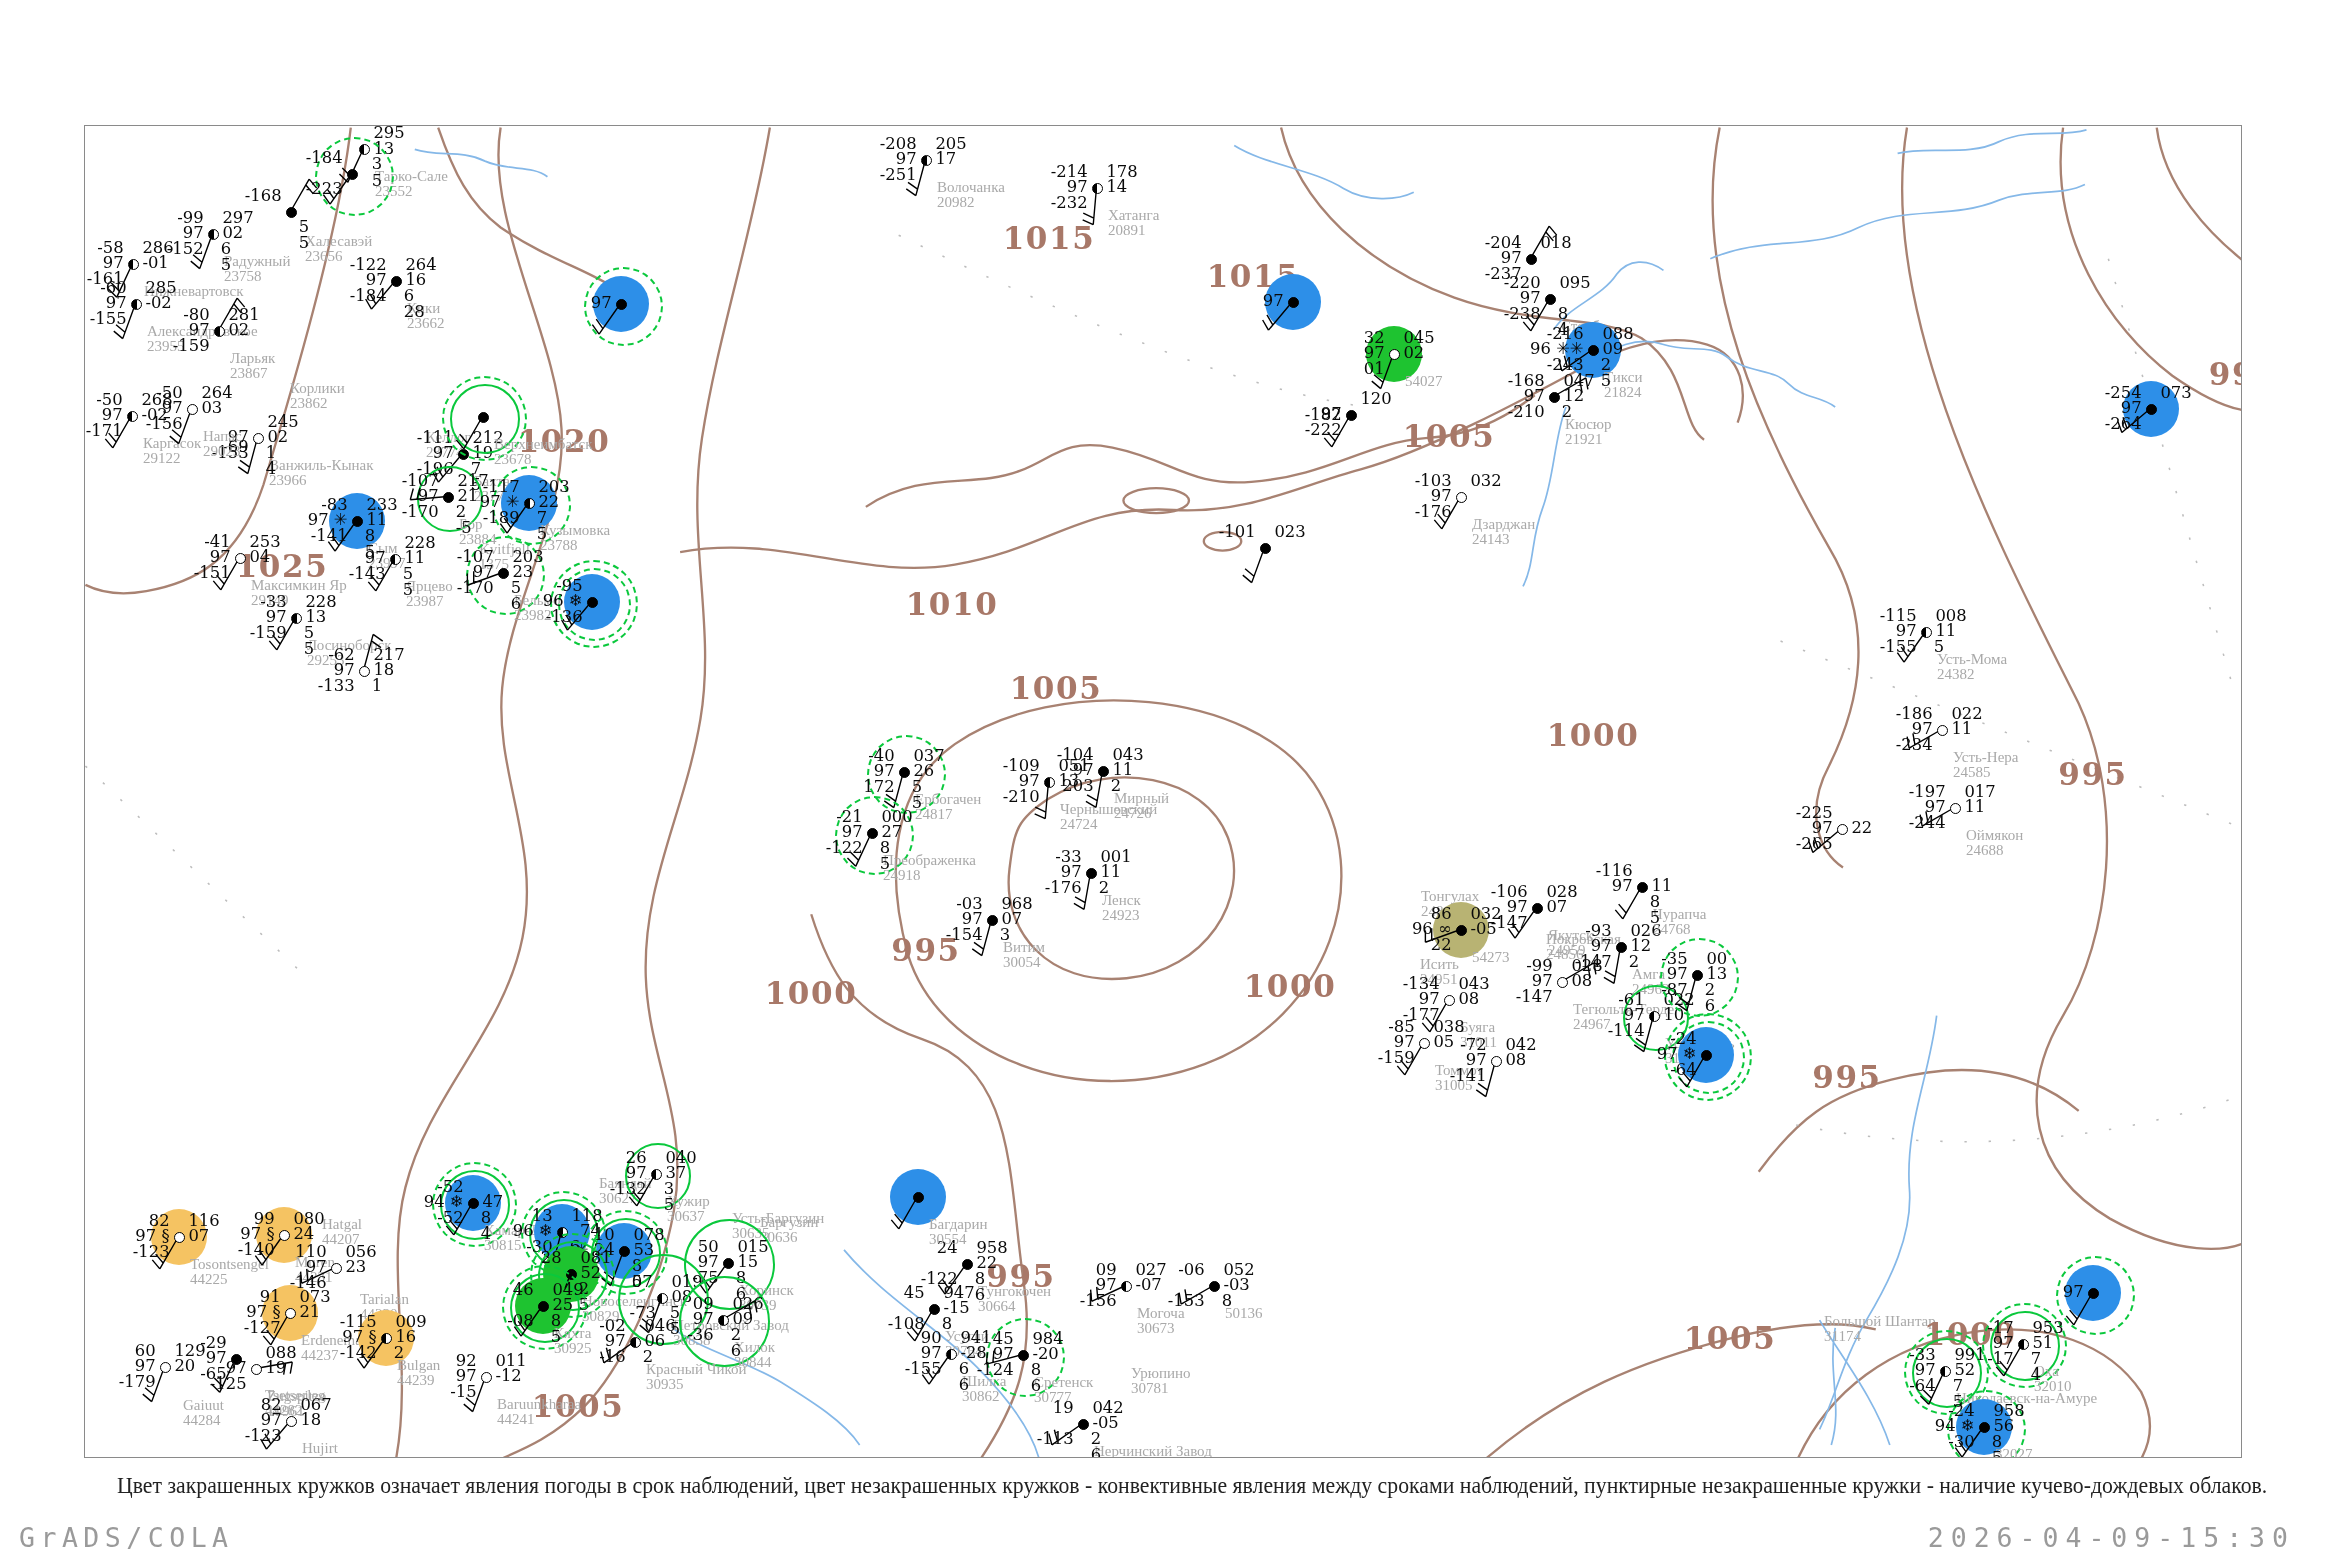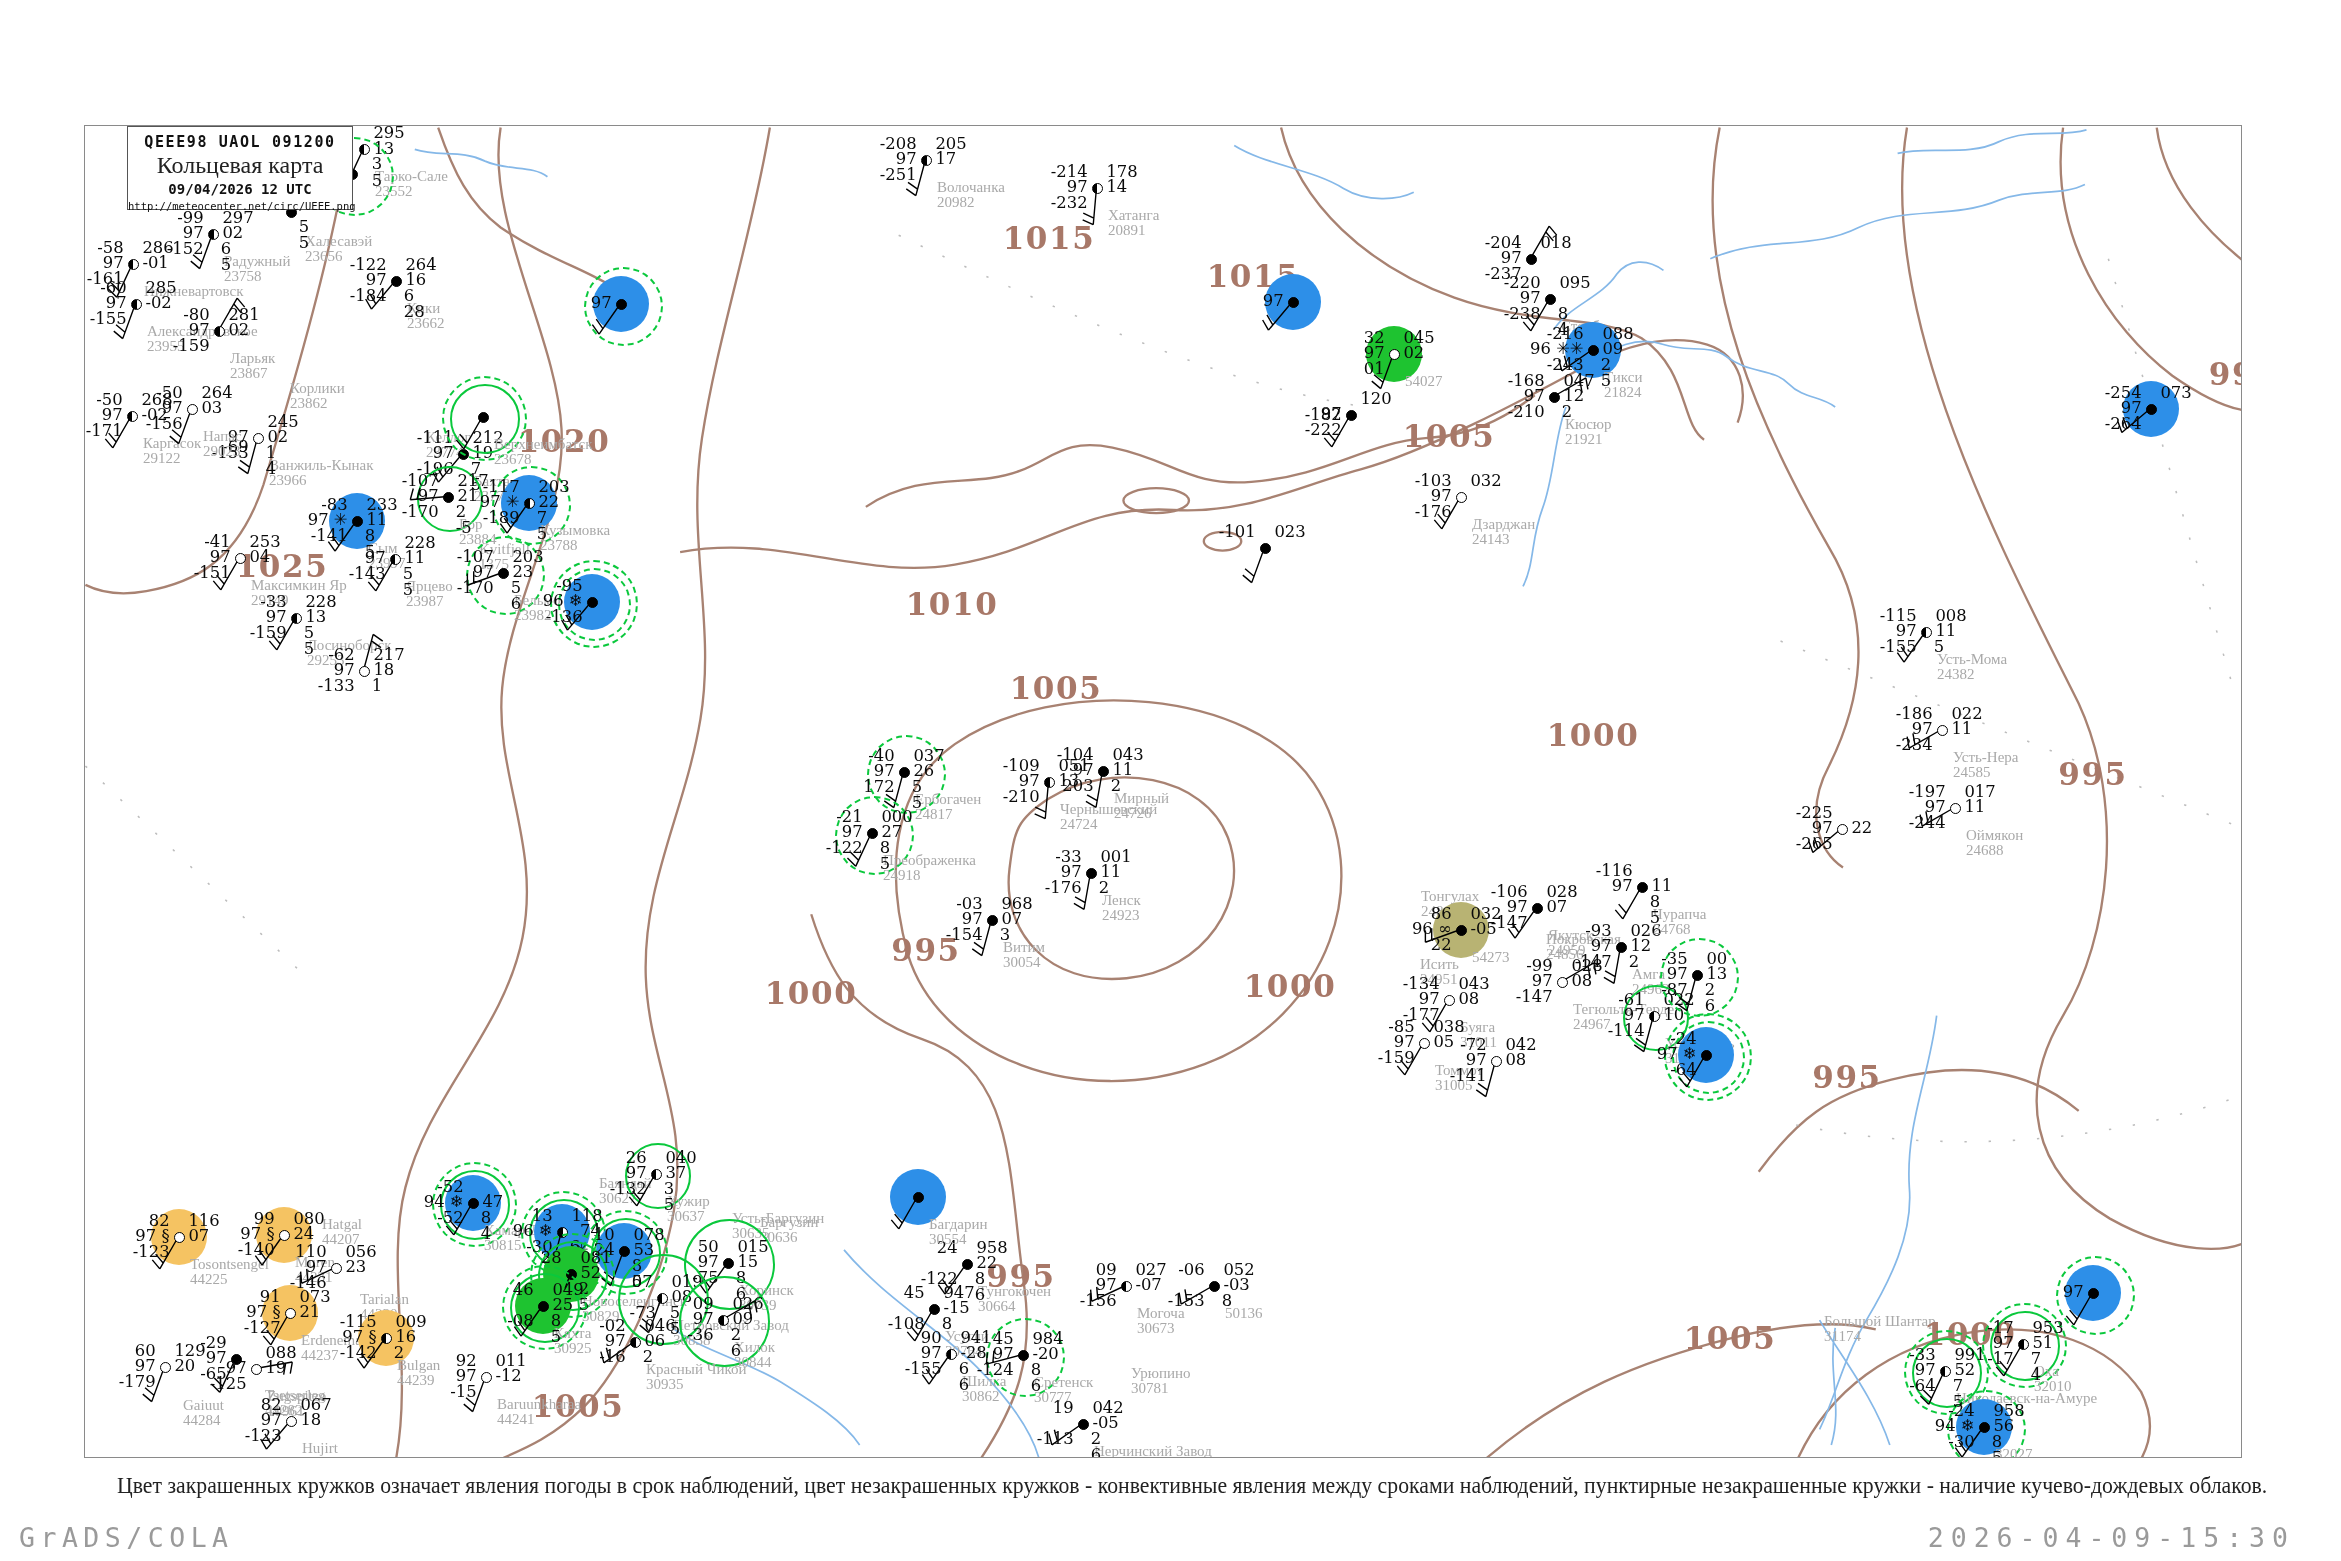--- a/index.html
+++ b/index.html
@@ -1198,25 +1198,19 @@
           <svg width="109" height="109" class="barb" viewBox="0 0 140 140">
             <path d="M70,70 L53.5830331203679,115.1052457977236 M53.5830331203679,115.1052457977236 L42.09369544459507,105.46184806808147 M56.538087158701686,106.98630155413335 L45.048749482928855,97.34290382449122" stroke="#000" stroke-width="1.8" fill="none"></path>
           </svg>
           <div class="dot dot-filled"></div>
           <div class="num" style="top: -24px; right: 9.4px;">-101</div>
           <div class="num" style="top: -24px; left: 9.4px;">023</div>
         </div>
       </div>
   </div>
 
-  <div id="title-box">
-    <div class="tb-code">QEEE98  UAOL  091200</div>
-    <div class="tb-title">Кольцевая карта</div>
-    <div class="tb-date">09/04/2026 12 UTC</div>
-    <div class="tb-url">http://meteocenter.net/circ/UEEE.png</div>
-  </div>
 
   <div id="caption">Цвет закрашенных кружков означает явления погоды в срок наблюдений, цвет незакрашенных кружков - конвективные явления между сроками наблюдений, пунктирные незакрашенные кружки - наличие кучево-дождевых облаков.</div>
   <div id="footer-left">GrADS/COLA</div>
   <div id="footer-right">2026-04-09-15:30</div>
 
 </div>
 
 
 </body></html>

